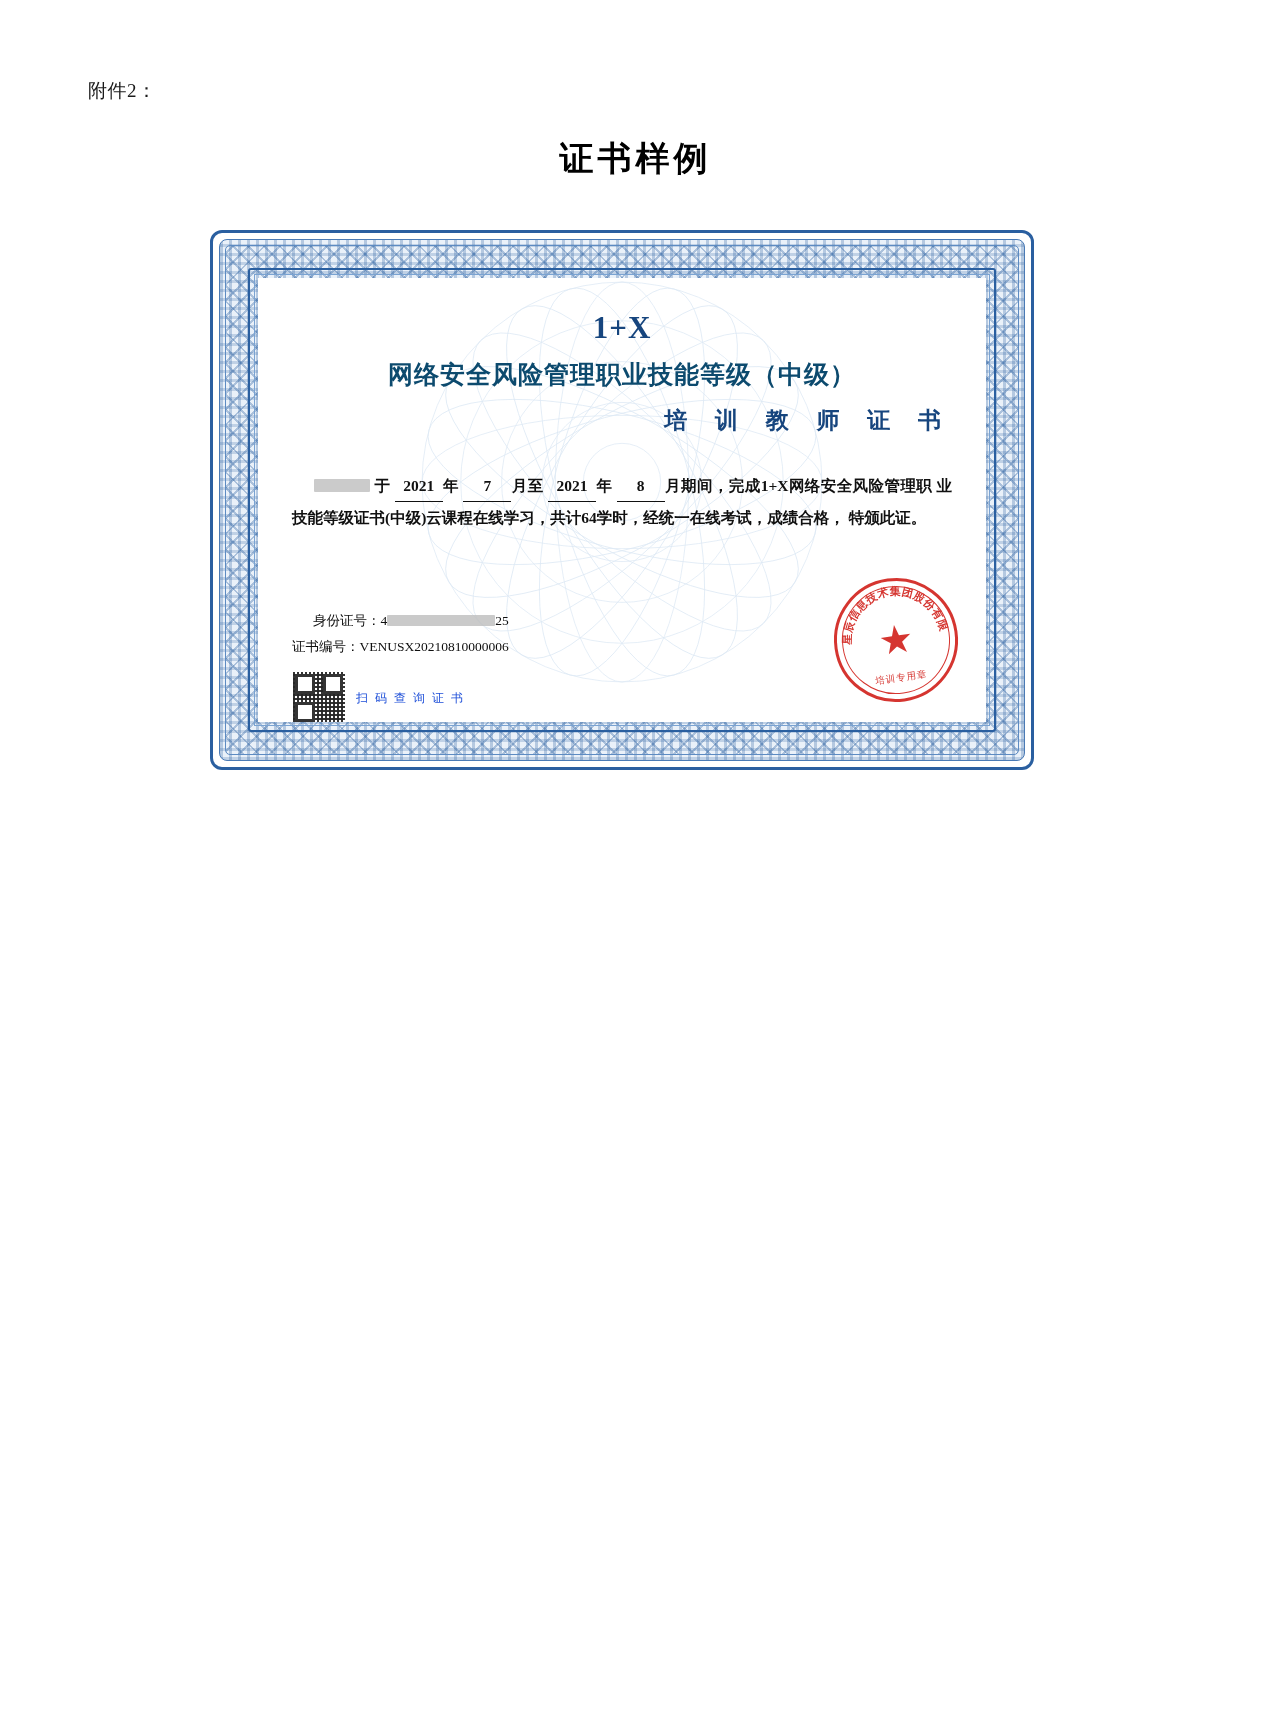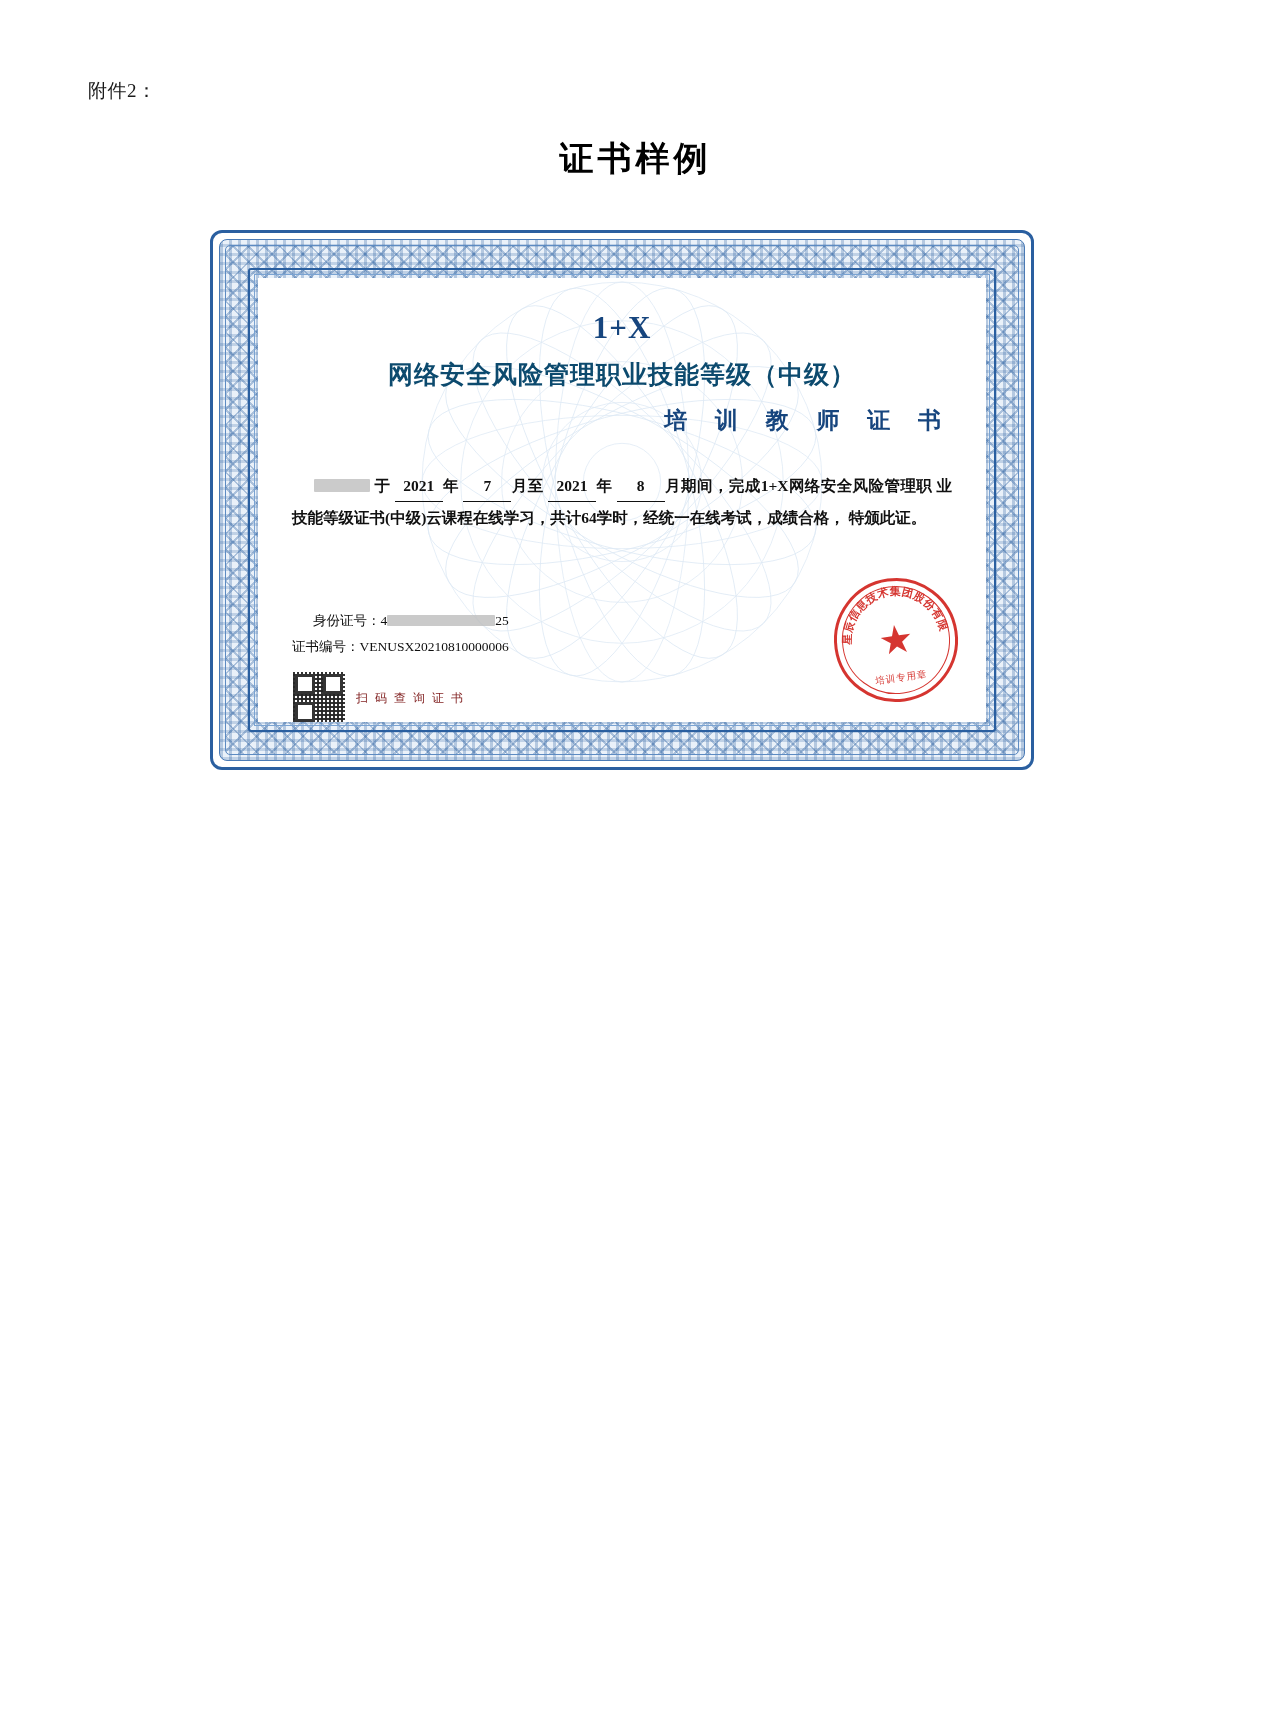--- a/index.html
+++ b/index.html
@@ -239,21 +239,21 @@
   .qr-code::after { right: 2px; top: 2px; }
   .qr-corner-bl {
     position: absolute;
     left: 2px; bottom: 2px;
     width: 14px; height: 14px;
     border: 3px solid #111;
     background: #fff;
   }
   .qr-label {
     font-size: 12px;
-    color: #7f1d1d;
+    color: #1d4ed8;
     letter-spacing: 2px;
   }
 
   
   .seal {
     position: absolute;
     right: 28px;
     top: 300px;
     width: 118px;
     height: 118px;

